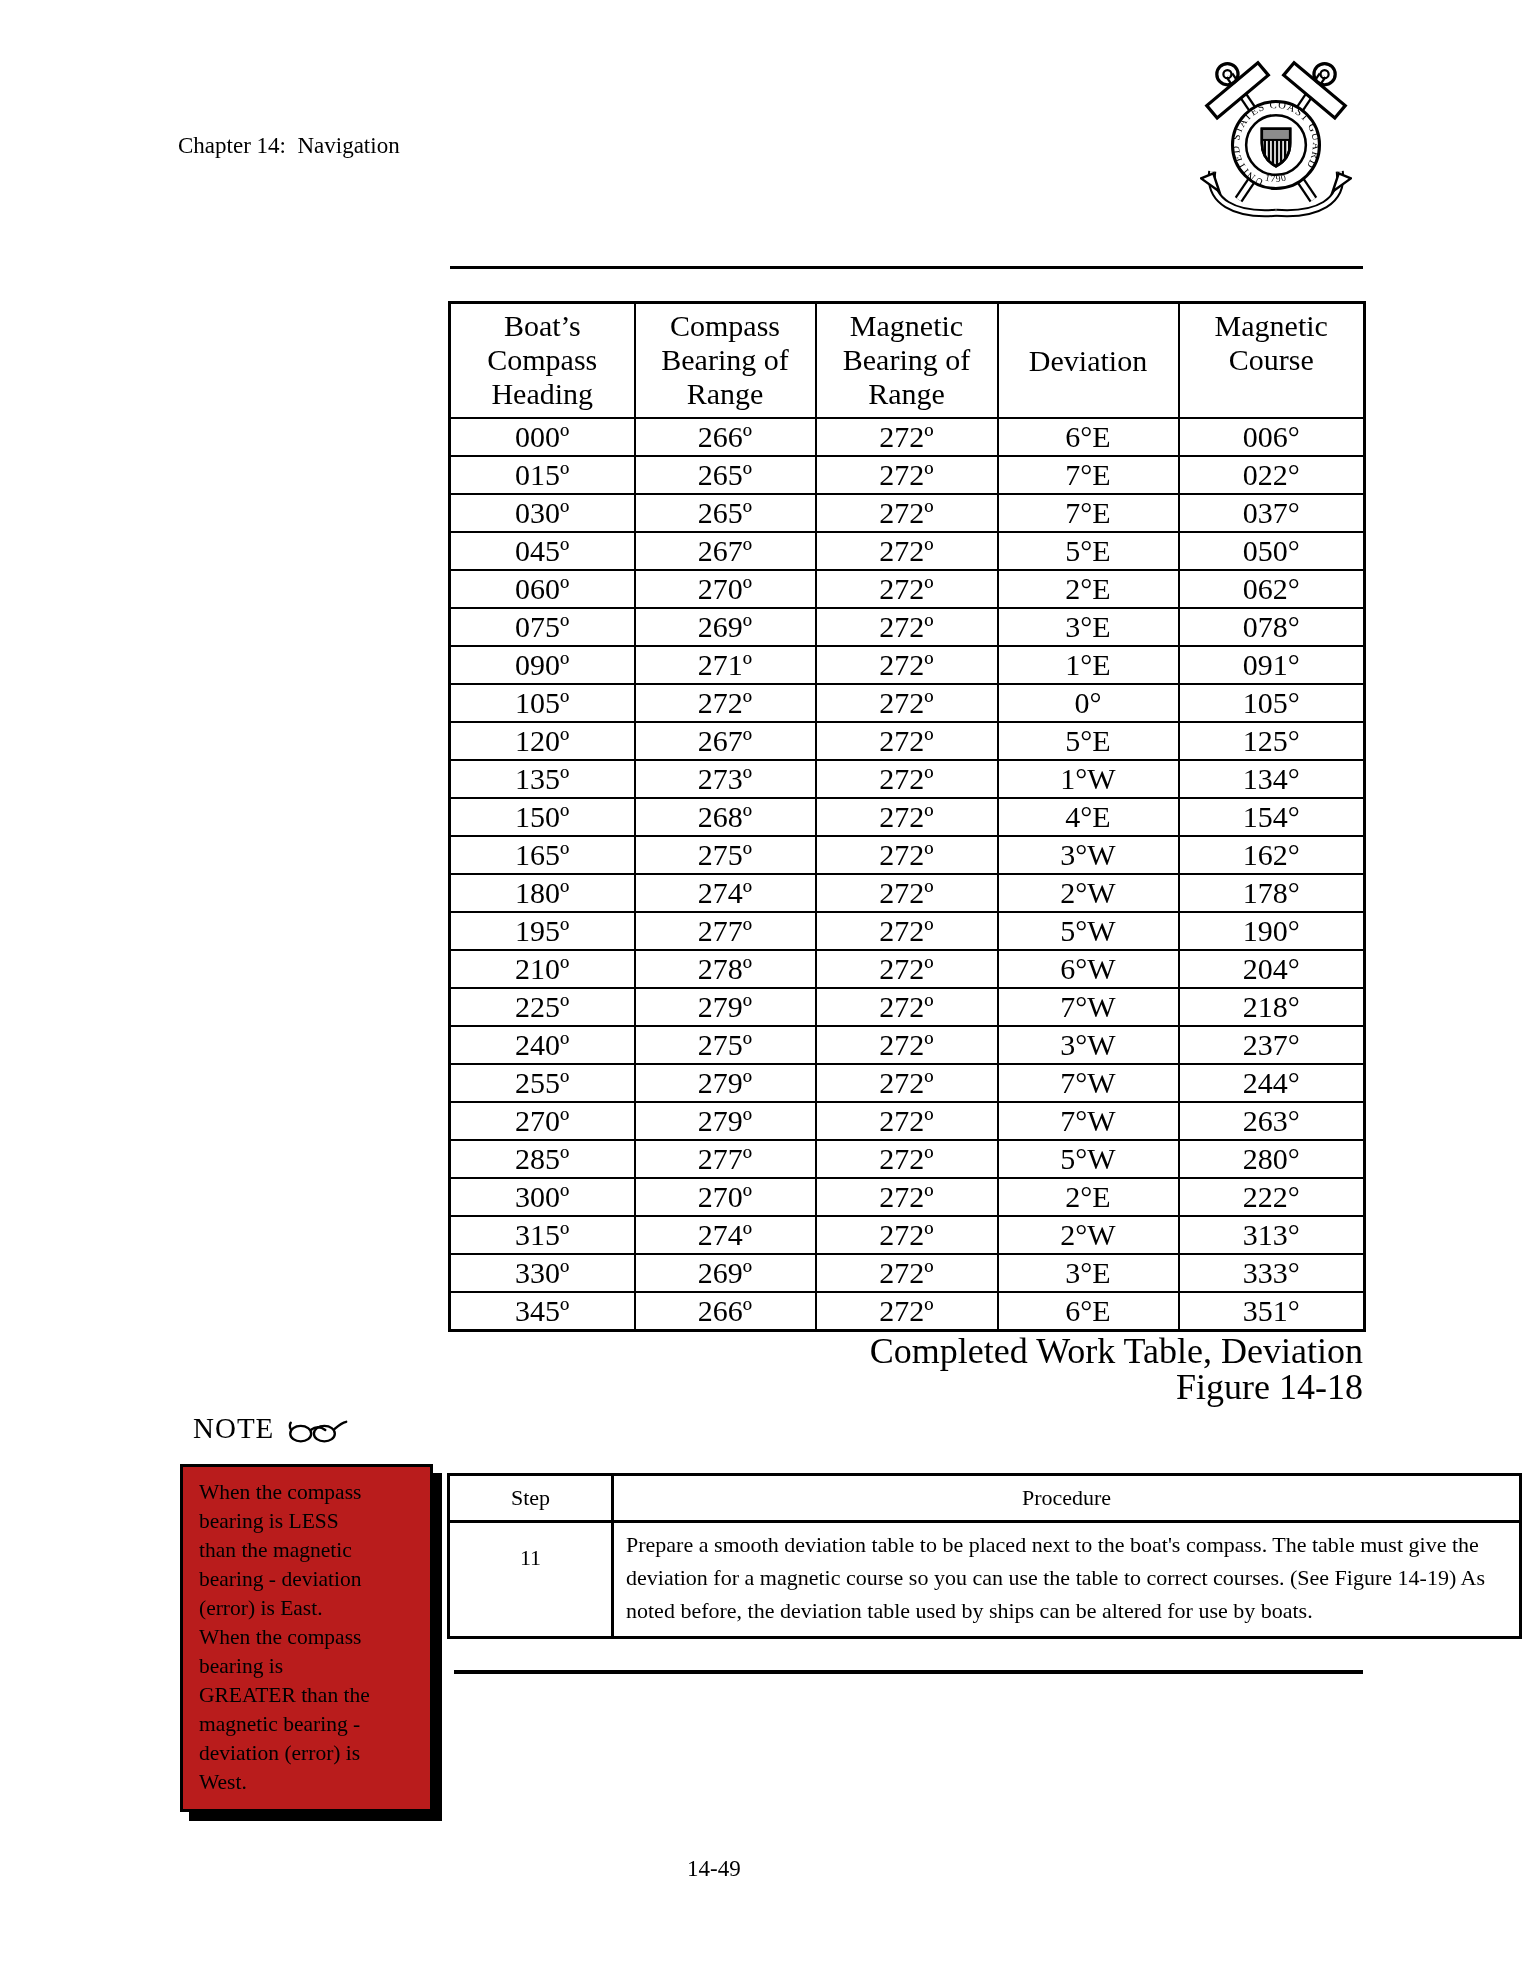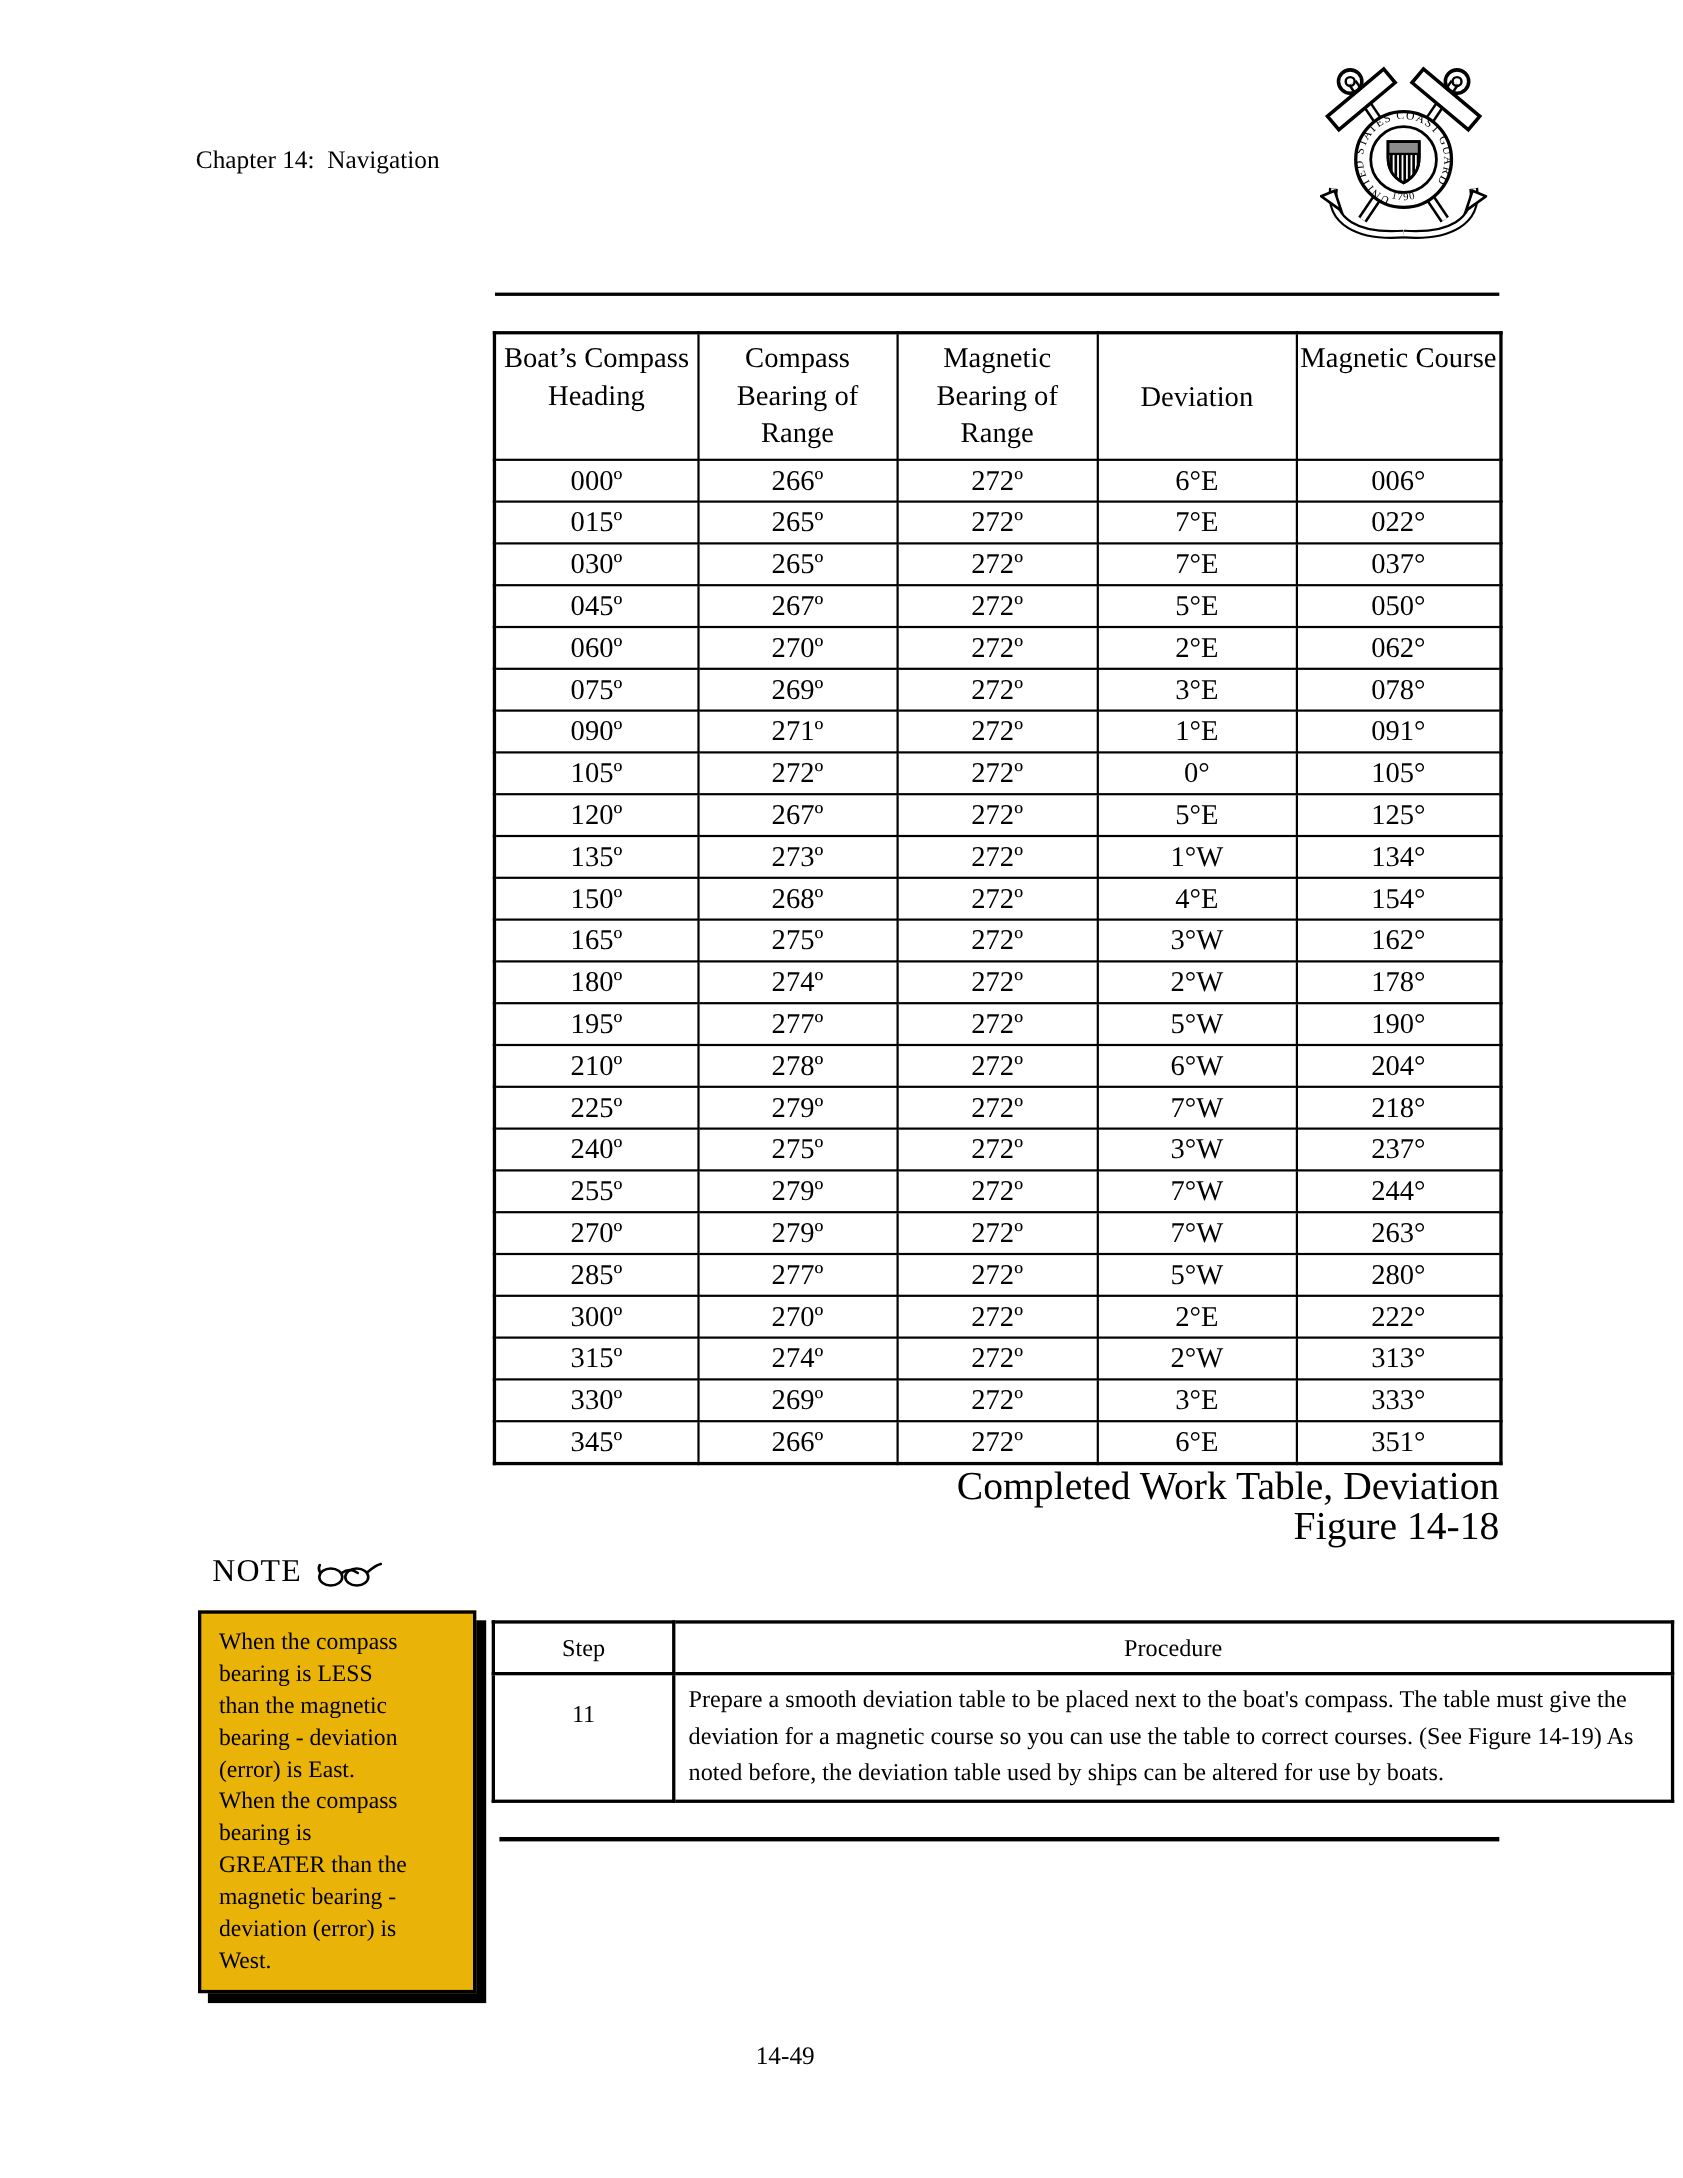--- a/index.html
+++ b/index.html
@@ -9,33 +9,33 @@
   .chapter-header{position:absolute;left:178px;top:133px;font-size:23px;white-space:pre;}
 
   .logo{position:absolute;left:1200px;top:60px;width:152px;height:170px;}
 
   .rule{position:absolute;background:#000;}
   .rule-top{left:450px;top:266px;width:913px;height:3px;}
   .rule-bottom{left:454px;top:1670px;width:909px;height:4px;}
 
   table{border-collapse:collapse;table-layout:fixed;}
 
-  .dev-table{position:absolute;left:448px;top:301px;width:915px;border:3px solid #000;font-size:26px;}
+  .dev-table{position:absolute;left:448px;top:301px;width:915px;border:3px solid #000;font-size:30px;}
   .dev-table th,.dev-table td{border:2px solid #000;text-align:center;font-weight:normal;padding:0;}
   .dev-table thead th{height:108px;vertical-align:top;padding-top:5px;line-height:34px;}
   .dev-table thead th.mid{vertical-align:middle;padding-top:0;margin-top:28px;}
   .dev-table tbody td{height:36px;line-height:36px;}
 
   .caption{position:absolute;left:448px;top:1333px;width:915px;text-align:right;
            font-size:36px;line-height:36px;}
 
   .note-label{position:absolute;left:193px;top:1412px;display:flex;align-items:flex-end;gap:14px;}
   .note-label .note-word{font-size:29px;letter-spacing:1px;}
   .note-box{position:absolute;left:180px;top:1464px;width:253px;box-sizing:border-box;
-            border:3px solid #000;box-shadow:9px 9px 0 #000;background:#eab308;
+            border:3px solid #000;box-shadow:9px 9px 0 #000;background:#b91c1c;
             padding:11px 6px 12px 16px;font-size:21.5px;line-height:29px;}
 
   .proc-table{position:absolute;left:447px;top:1473px;width:1075px;border:3px solid #000;font-size:22px;}
   .proc-table th,.proc-table td{border:3px solid #000;font-weight:normal;}
   .proc-table thead th{height:42px;text-align:center;vertical-align:middle;}
   .proc-table td.step-cell{vertical-align:top;text-align:center;padding-top:22px;}
   .proc-table td.proc-cell{text-align:left;line-height:33px;padding:5px 14px 9px 12px;}
 
   .page-number{position:absolute;left:687px;top:1856px;font-size:23px;}
 </style>

